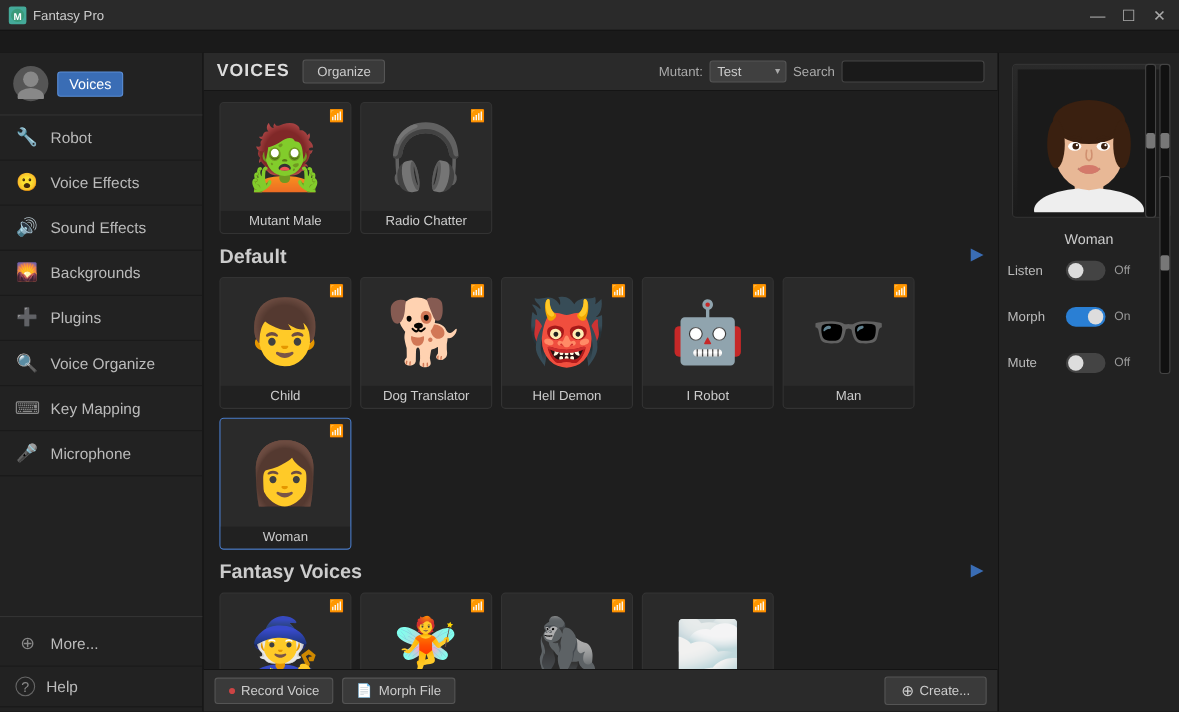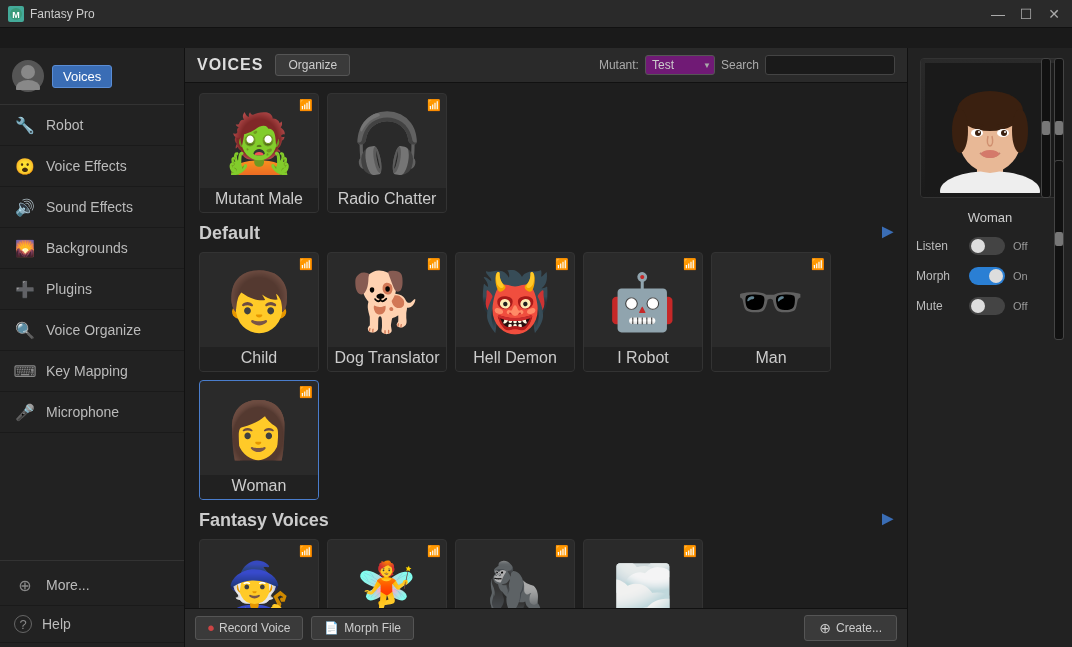--- a/index.html
+++ b/index.html
@@ -164,21 +164,21 @@
     }
     .topbar-spacer { flex: 1; }
     .profile-group {
       display: flex;
       align-items: center;
       gap: 6px;
       font-size: 12px;
       color: #aaa;
     }
     .profile-select {
-      background: #701a75;
+      background: #404040;
       border: 1px solid #555;
       color: #ccc;
       padding: 2px 20px 2px 6px;
       border-radius: 3px;
       font-size: 12px;
       cursor: pointer;
       appearance: none;
       -webkit-appearance: none;
     }
     .profile-select-wrap {
@@ -251,21 +251,21 @@
       top: 0; left: 0; right: 0; bottom: 20px;
       display: flex;
       align-items: center;
       justify-content: center;
       overflow: hidden;
     }
 
     .voice-card-name {
       position: relative;
       z-index: 2;
-      font-size: 16px;
+      font-size: 12px;
       color: #ccc;
       padding: 2px 4px 4px;
       text-align: center;
       width: 100%;
       background: rgba(30,30,30,0.7);
     }
 
     .signal-icon {
       position: absolute;
       top: 5px;
@@ -339,21 +339,21 @@
       font-size: 13px;
       color: #ccc;
       text-align: center;
     }
 
     
     .controls {
       width: 100%;
       display: flex;
       flex-direction: column;
-      gap: 12px;
+      gap: 24px;
     }
     .control-row {
       display: flex;
       align-items: center;
       gap: 8px;
     }
     .control-label {
       font-size: 12px;
       color: #bbb;
       width: 45px;

